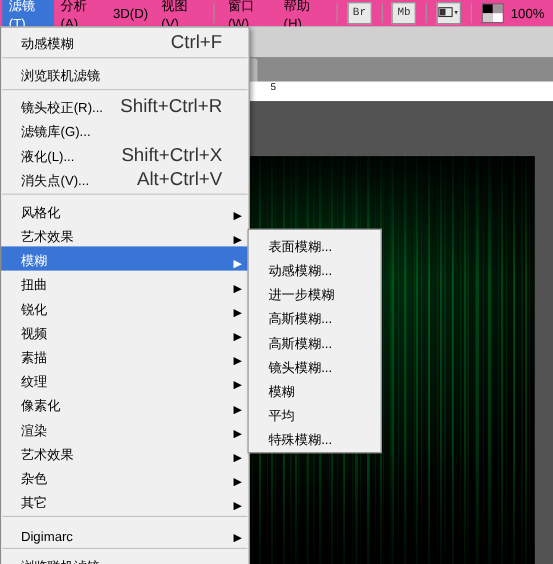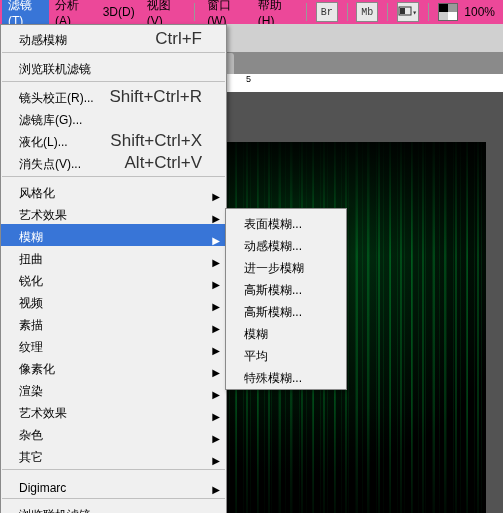--- a/index.html
+++ b/index.html
@@ -216,20 +216,23 @@
     <div class="row">
       <span>进一步模糊</span>
     </div>
     <div class="row">
       <span>高斯模糊...</span>
     </div>
     <div class="row">
       <span>高斯模糊...</span>
     </div>
     <div class="row">
+      <span>镜头模糊...</span>
+    </div>
+    <div class="row">
       <span>模糊</span>
     </div>
     <div class="row">
       <span>平均</span>
     </div>
     <div class="row">
       <span>特殊模糊...</span>
     </div>
   </div>
 

